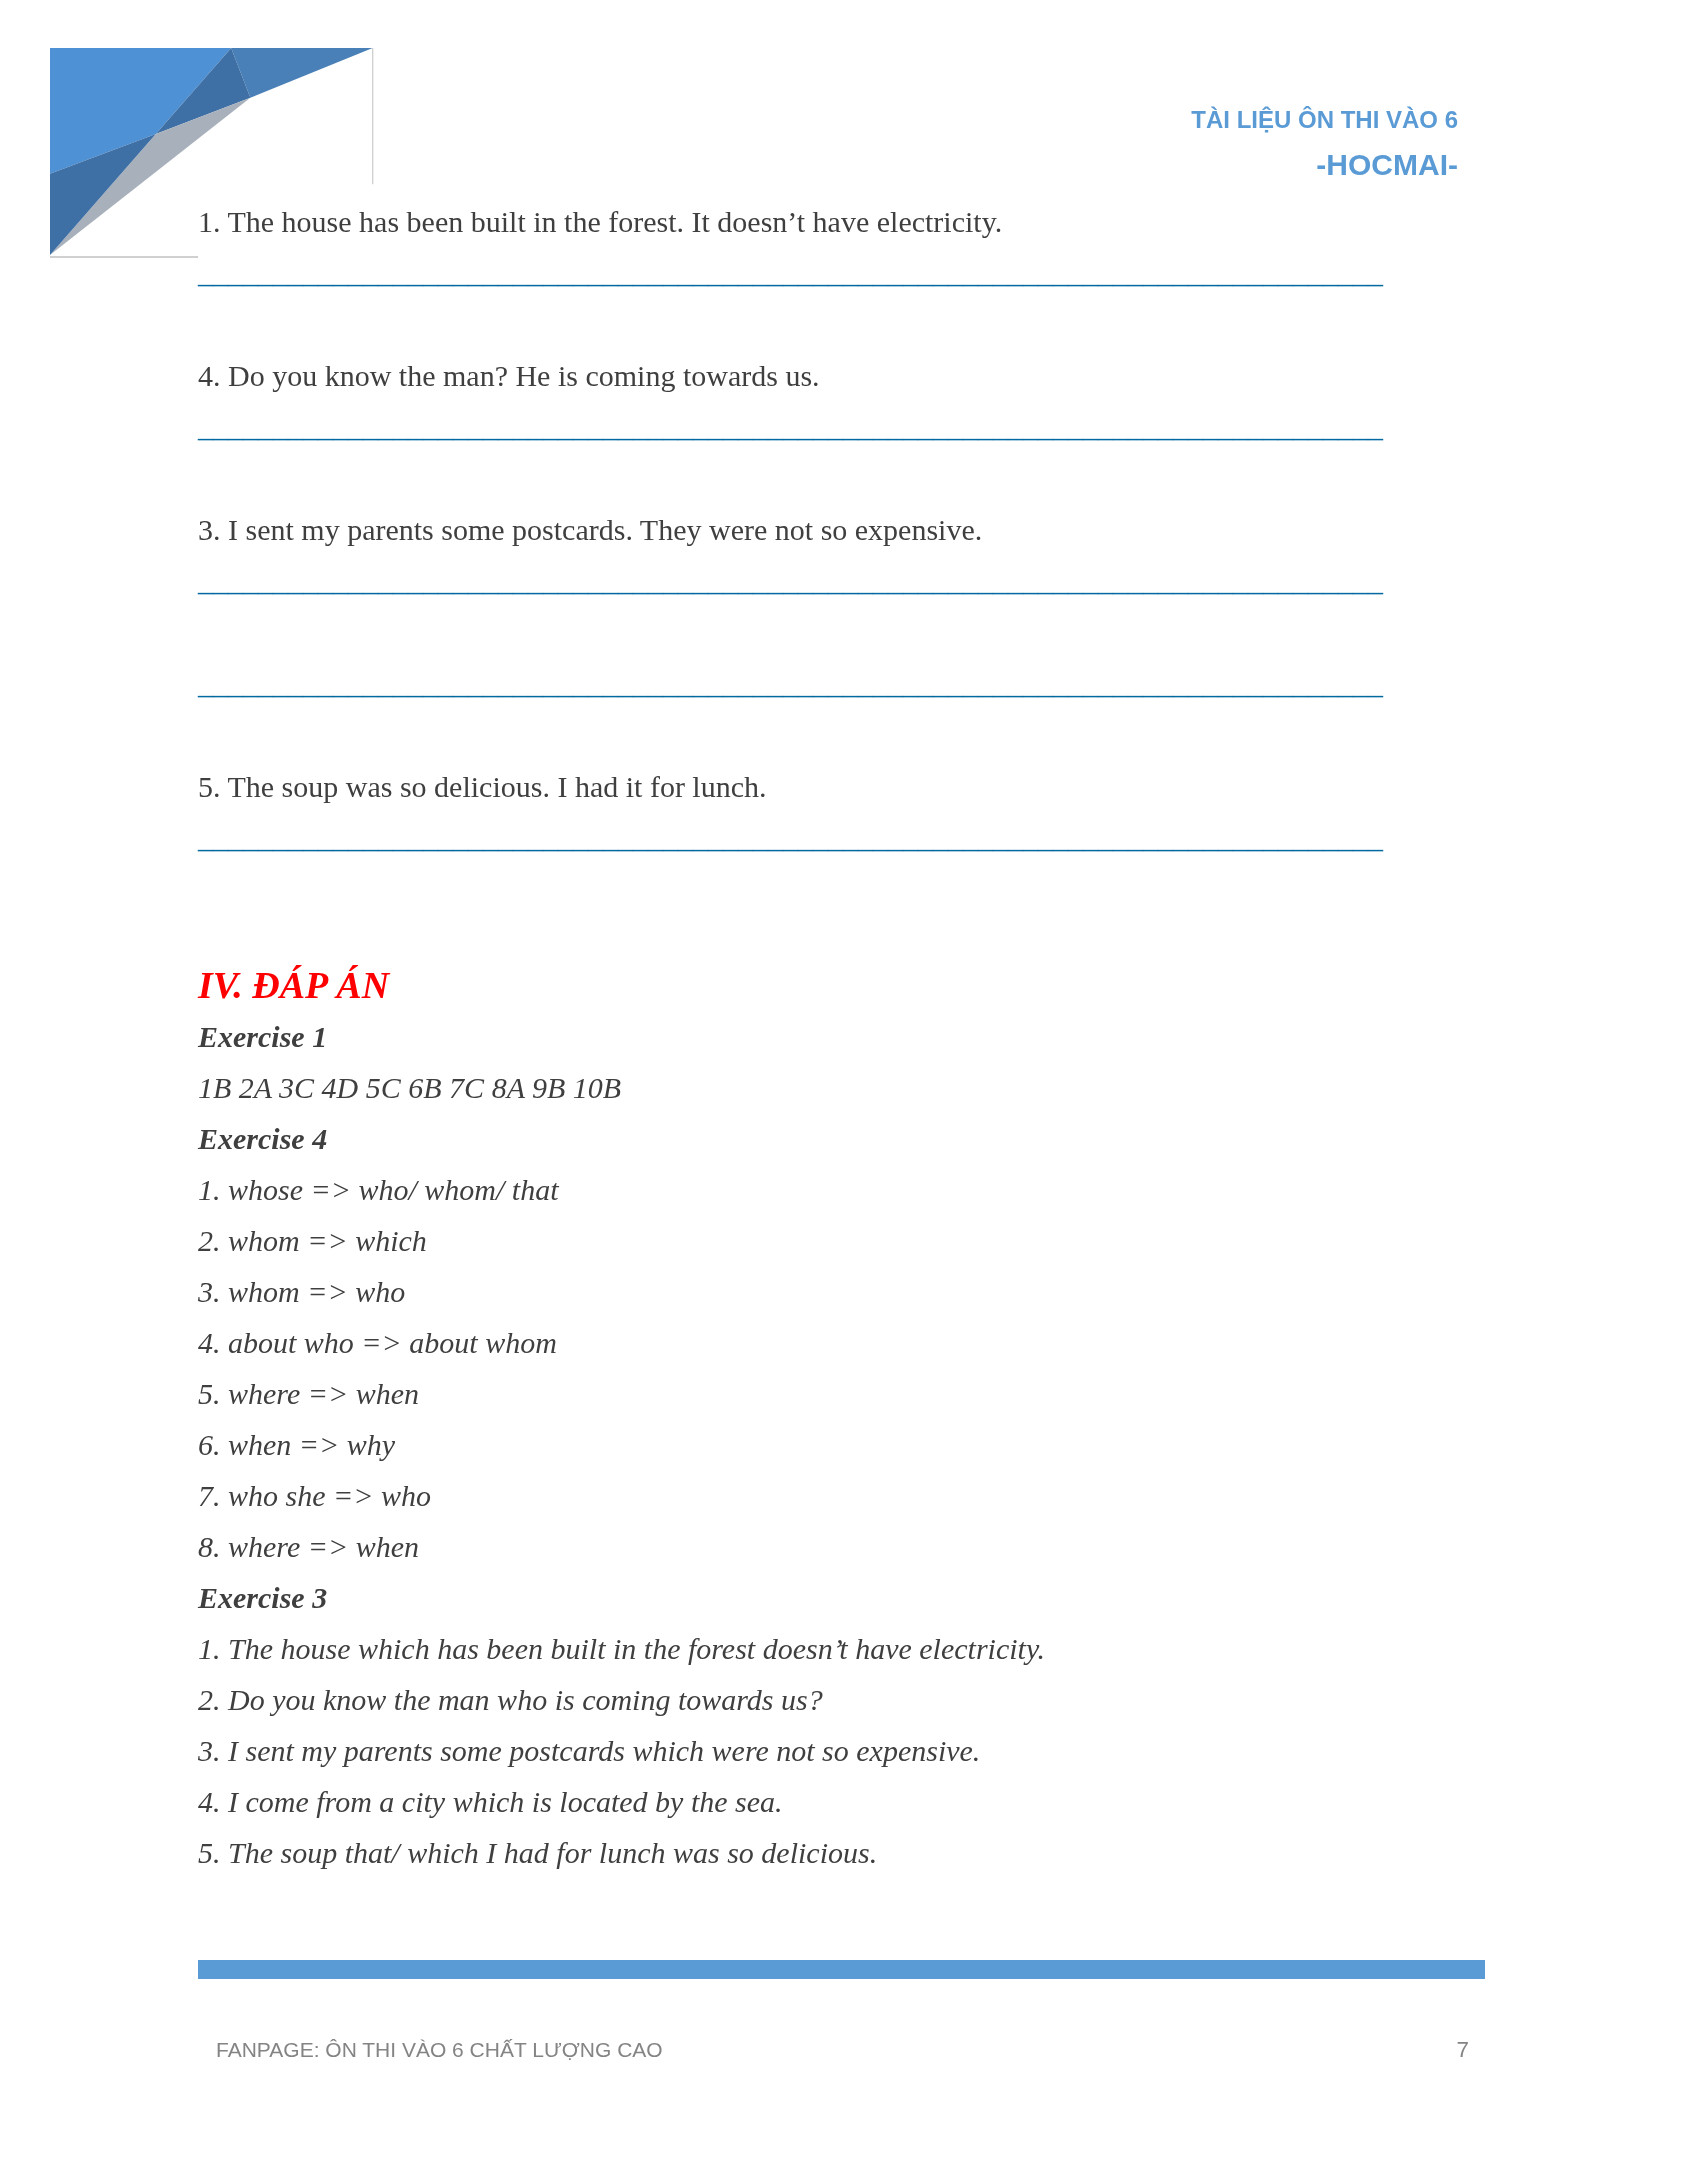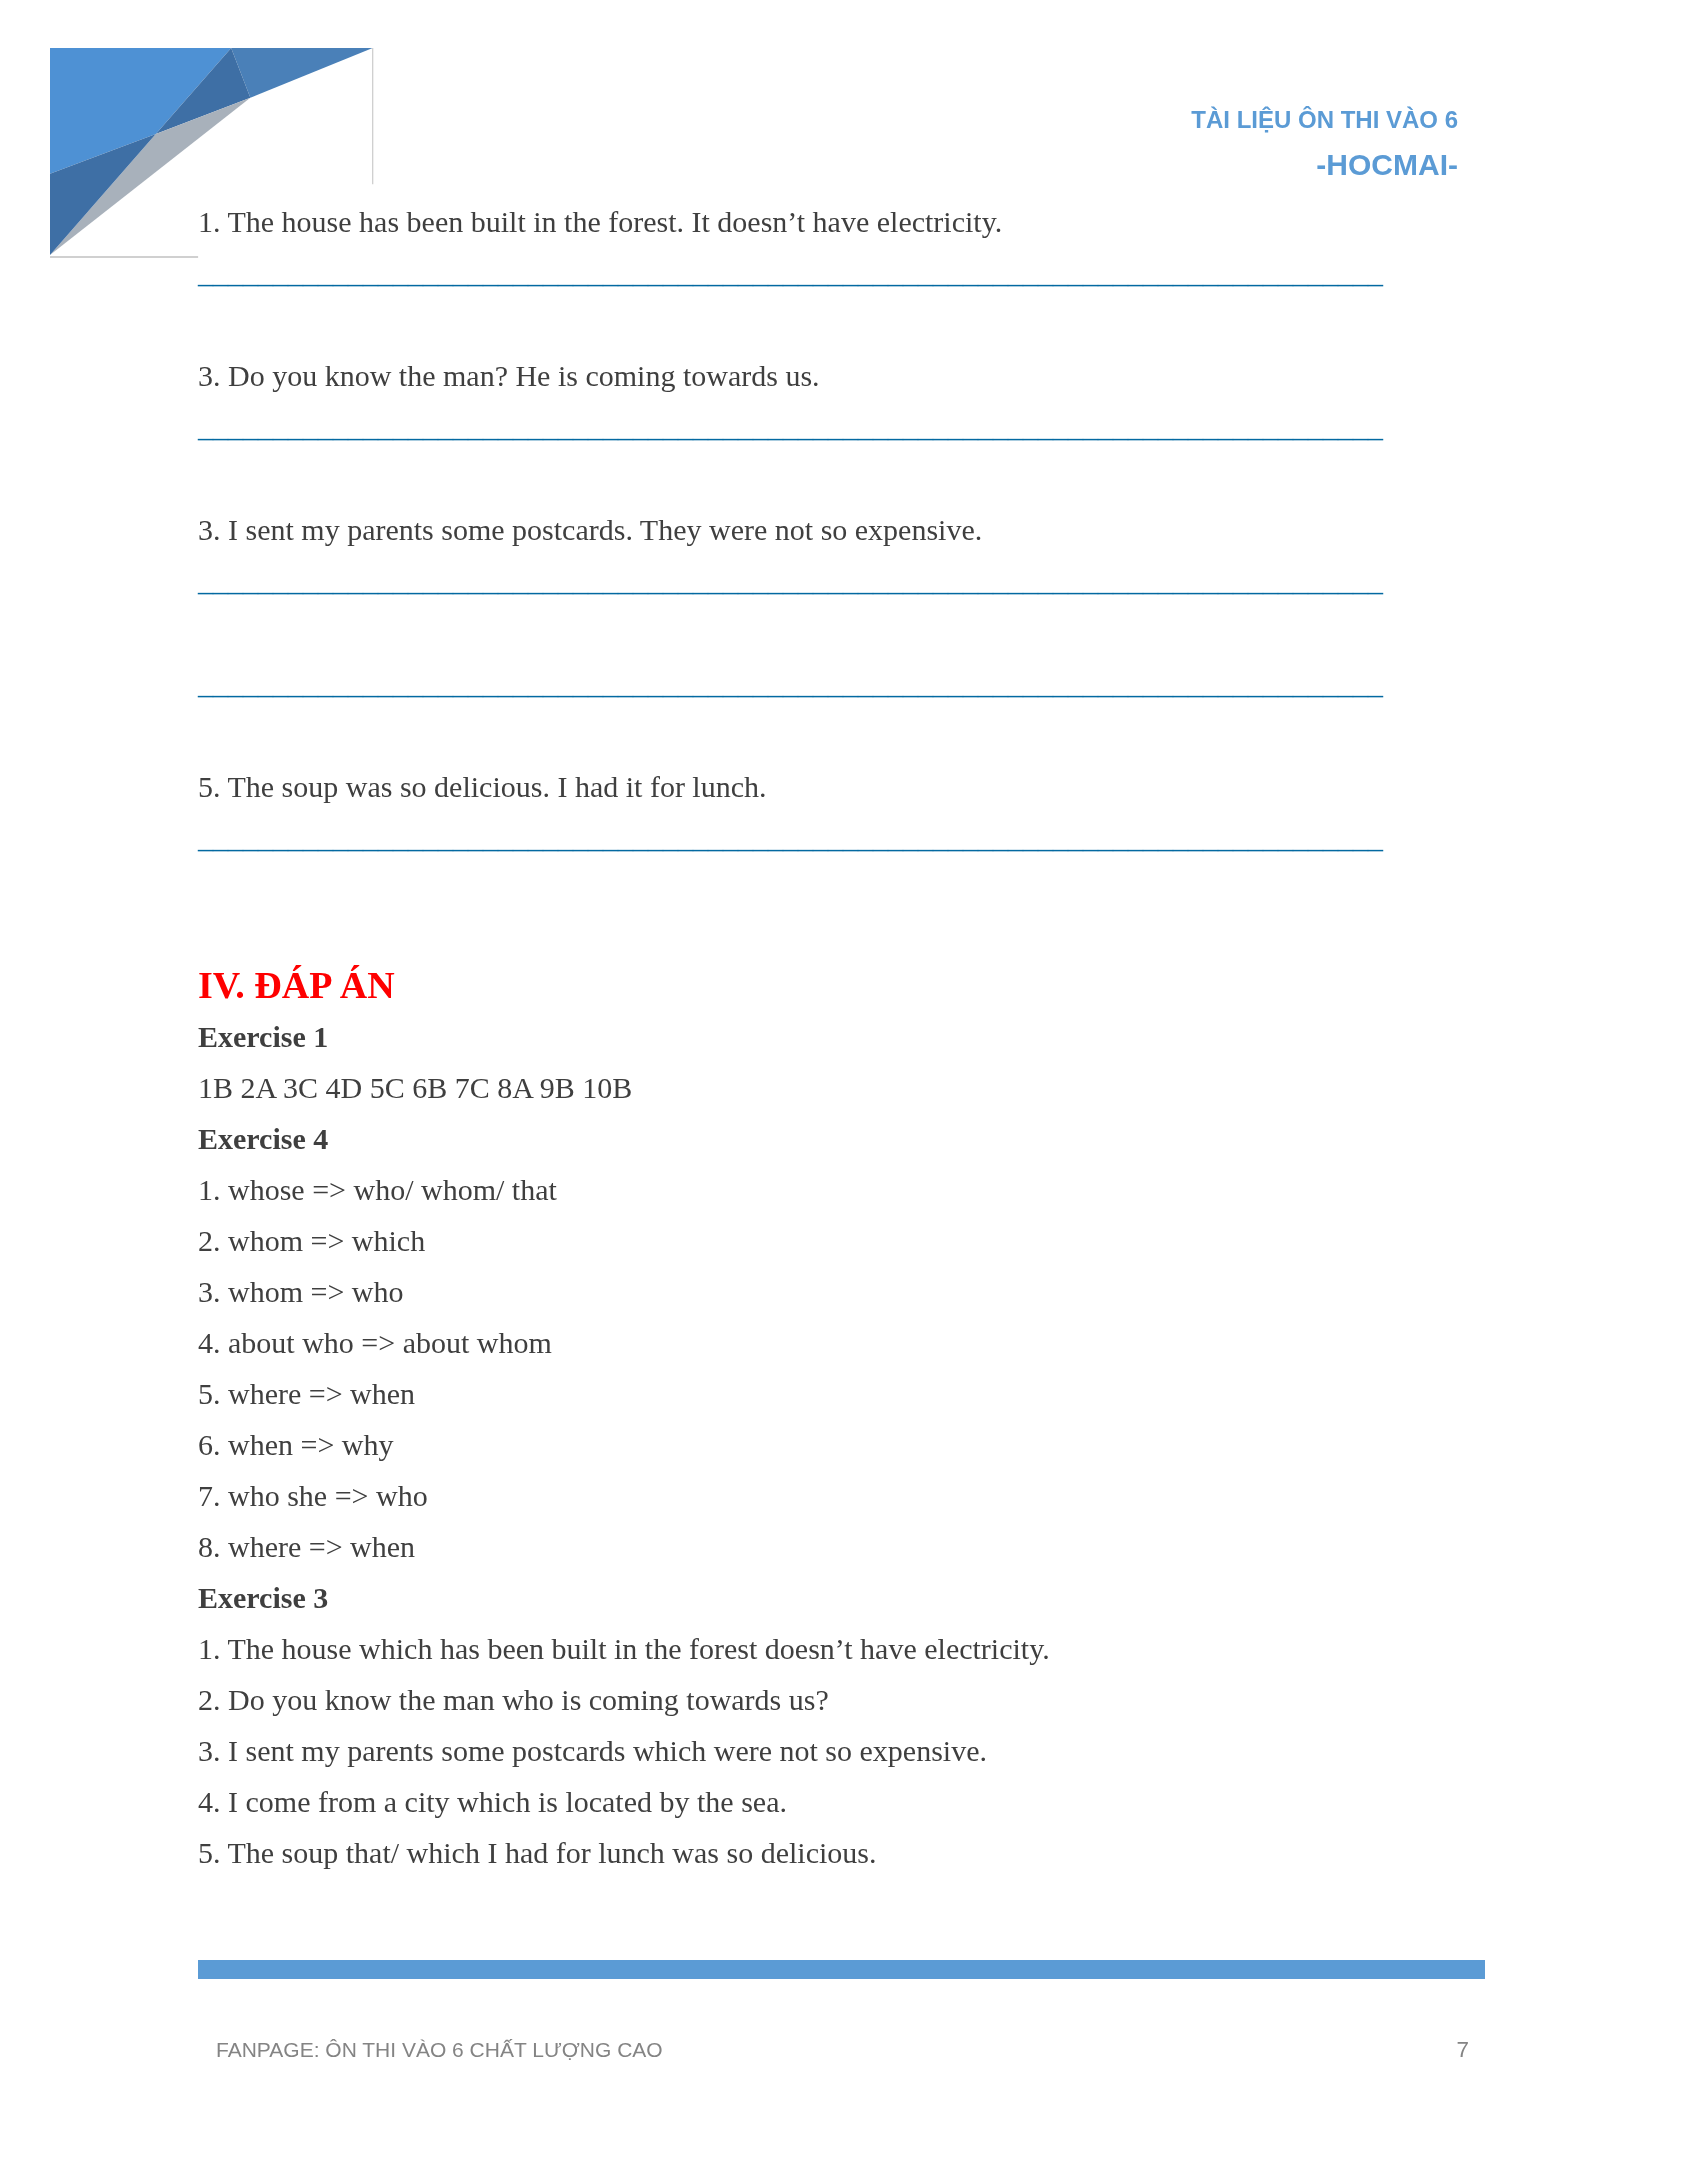--- a/index.html
+++ b/index.html
@@ -25,21 +25,21 @@
   
   .questions{position:absolute;left:198px;top:204px;width:1257px;color:#3f3f3f;}
   .qa-block{margin-bottom:67px;}
   .q-sentence{font-size:30px;line-height:36px;white-space:nowrap;}
   .q-blank{
     font-size:30px;line-height:36px;margin-top:15px;
     color:#0369a1;white-space:nowrap;letter-spacing:0;
   }
   
   .answers{position:absolute;left:198px;top:960px;width:1323px;color:#3f3f3f;}
-  .ans-line{font-size:30px;line-height:51px;height:51px;white-space:nowrap;}
+  .ans-line{font-size:30px;line-height:51px;height:51px;white-space:nowrap;font-style:italic;}
   .ans-line.section-heading{font-size:38px;font-weight:bold;color:#fe0000;}
   .ans-line.bold{font-weight:bold;}
   
   .footer-bar{
     position:absolute;left:198px;top:1960px;width:1287px;height:18.5px;
     background:#5b9bd5;
   }
   .footer-row{
     position:absolute;left:216px;right:218px;top:1997px;
     display:flex;justify-content:space-between;align-items:baseline;
@@ -70,21 +70,21 @@
   </div>
 
   <div class="questions">
 
       <div class="qa-block">
         <div class="q-sentence">1. The house has been built in the forest. It doesn’t have electricity.</div>
         <div class="q-blank">_______________________________________________________________________________</div>
       </div>
 
       <div class="qa-block">
-        <div class="q-sentence">3. Do you know the man? He is coming towards us.</div>
+        <div class="q-sentence">4. Do you know the man? He is coming towards us.</div>
         <div class="q-blank">_______________________________________________________________________________</div>
       </div>
 
       <div class="qa-block">
         <div class="q-sentence">3. I sent my parents some postcards. They were not so expensive.</div>
         <div class="q-blank">_______________________________________________________________________________</div>
       </div>
 
       <div class="qa-block">
         <div class="q-blank">_______________________________________________________________________________</div>

